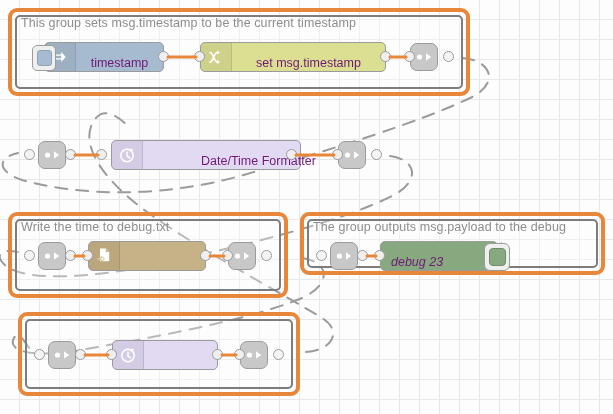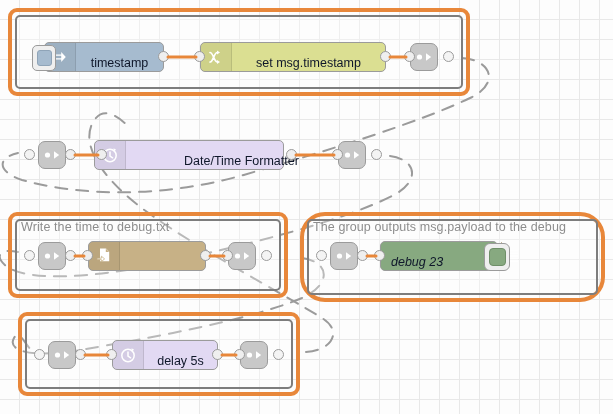--- a/index.html
+++ b/index.html
@@ -52,21 +52,21 @@
   }
   .node .icon-box{
     width:30px;flex:0 0 30px;
     background:rgba(0,0,0,0.06);
     border-right:1px solid rgba(0,0,0,0.10);
     border-radius:4px 0 0 4px;
     display:flex;align-items:center;justify-content:center;
   }
   .node .label{
     flex:1;display:flex;align-items:center;justify-content:center;
-    font-size:12.5px;color:#0f172a;padding:0 10px;white-space:nowrap;margin-top:12px;
+    font-size:12.5px;color:#701a75;padding:0 10px;white-space:nowrap;margin-top:12px;
   }
   .node .label.italic{font-style:italic;}
 
   
   .n-inject  {background:#a6bbcf;}
   .n-change  {background:#dbdf92;}
   .n-func    {background:#e2d9f3;}
   .n-file    {background:#c7b186;}
   .n-debug   {background:#87a980;gap:48px;}
 
@@ -126,20 +126,21 @@
       <path d="M390,156 C418,160 420,182 392,196 C340,222 250,244 160,264 C90,278 28,282 6,266 C-6,256 0,248 18,252"></path>
 
       <path d="M302,258 C330,262 332,284 302,298 C250,320 150,338 80,350 C36,358 6,352 14,338 C20,328 26,348 34,352"></path>
 
       <path d="M306,352 C334,350 342,330 322,318 C280,292 200,250 150,214 C110,186 80,150 92,124 C102,104 118,116 130,128"></path>
     </g>
   </svg>
 
   <div class="group" style="left:8px;top:8px;width:462px;height:88px;">
     <div class="group-inner"></div>
+    <div class="group-label">This group sets msg.timestamp to be the current timestamp</div>
   </div>
 
   <div class="node n-inject" style="left:44px;top:42px;width:120px;">
     <div class="inject-btn">
       <i></i>
     </div>
     <div class="icon-box">
       <svg width="16" height="16" viewBox="0 0 16 16">
         <path d="M2 5.5h7.2V3l4.6 5-4.6 5v-2.5H2v-1.3h7.2V6.8H2z" fill="#ffffff"></path>
       </svg>
@@ -173,21 +174,21 @@
 
   <div class="linknode" style="left:38px;top:141px;">
     <svg width="20" height="20" viewBox="0 0 20 20">
       <circle cx="5.5" cy="10" r="2.6" fill="#ffffff"></circle>
       <path d="M7 10h5V6.2l5.2 3.8-5.2 3.8V10z" fill="#ffffff"></path>
     </svg>
   </div>
   <div class="port plain" style="left:24px;top:149px;"></div>
   <div class="port" style="left:65px;top:149px;"></div>
 
-  <div class="node n-func" style="left:94px;top:140px;width:190px;gap:48px;">
+  <div class="node n-func" style="left:111px;top:140px;width:190px;gap:48px;">
     <div class="icon-box">
       <svg width="18" height="18" viewBox="0 0 18 18">
         <circle cx="9" cy="9.5" r="6.2" fill="none" stroke="#ffffff" stroke-width="1.5"></circle>
         <path d="M9 6v4l2.6 1.8" stroke="#ffffff" stroke-width="1.5" fill="none" stroke-linecap="round"></path>
         <path d="M12.6 2.2l2.6 1.6-2.6 1.6z" fill="#ffffff"></path>
       </svg>
     </div>
     <div class="label">Date/Time Formatter</div>
   </div>
   <div class="port" style="left:96px;top:149px;"></div>
@@ -230,21 +231,21 @@
 
   <div class="linknode" style="left:228px;top:242px;">
     <svg width="20" height="20" viewBox="0 0 20 20">
       <circle cx="5.5" cy="10" r="2.6" fill="#ffffff"></circle>
       <path d="M7 10h5V6.2l5.2 3.8-5.2 3.8V10z" fill="#ffffff"></path>
     </svg>
   </div>
   <div class="port" style="left:222px;top:250px;"></div>
   <div class="port plain" style="left:261px;top:250px;"></div>
 
-  <div class="group" style="left:300px;top:212px;width:305px;height:90px;border-radius:25px;">
+  <div class="group" style="left:300px;top:212px;width:305px;height:63px;">
     <div class="group-inner"></div>
     <div class="group-label">The group outputs msg.payload to the debug</div>
   </div>
 
   <div class="linknode" style="left:330px;top:242px;">
     <svg width="20" height="20" viewBox="0 0 20 20">
       <circle cx="5.5" cy="10" r="2.6" fill="#ffffff"></circle>
       <path d="M7 10h5V6.2l5.2 3.8-5.2 3.8V10z" fill="#ffffff"></path>
     </svg>
   </div>
@@ -282,21 +283,20 @@
   <div class="port" style="left:75px;top:349px;"></div>
 
   <div class="node n-func" style="left:112px;top:340px;width:106px;">
     <div class="icon-box">
       <svg width="18" height="18" viewBox="0 0 18 18">
         <circle cx="9" cy="9.5" r="6.2" fill="none" stroke="#ffffff" stroke-width="1.5"></circle>
         <path d="M9 6v4l2.6 1.8" stroke="#ffffff" stroke-width="1.5" fill="none" stroke-linecap="round"></path>
         <path d="M12.6 2.2l2.6 1.6-2.6 1.6z" fill="#ffffff"></path>
       </svg>
     </div>
-    <div class="label">delay 5s</div>
   </div>
   <div class="port" style="left:106px;top:349px;"></div>
   <div class="port" style="left:212px;top:349px;"></div>
 
   <div class="linknode" style="left:240px;top:341px;">
     <svg width="20" height="20" viewBox="0 0 20 20">
       <circle cx="5.5" cy="10" r="2.6" fill="#ffffff"></circle>
       <path d="M7 10h5V6.2l5.2 3.8-5.2 3.8V10z" fill="#ffffff"></path>
     </svg>
   </div>

